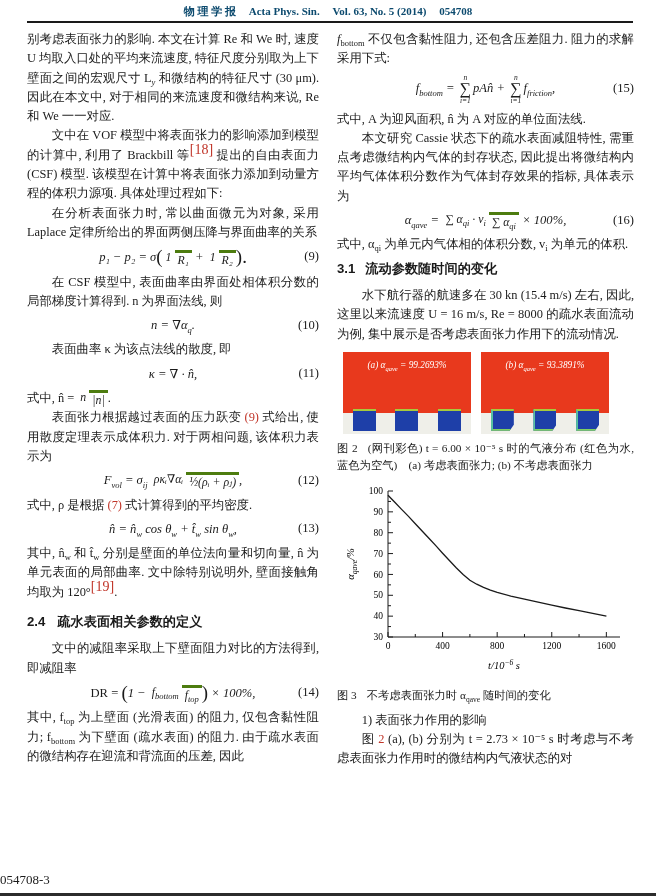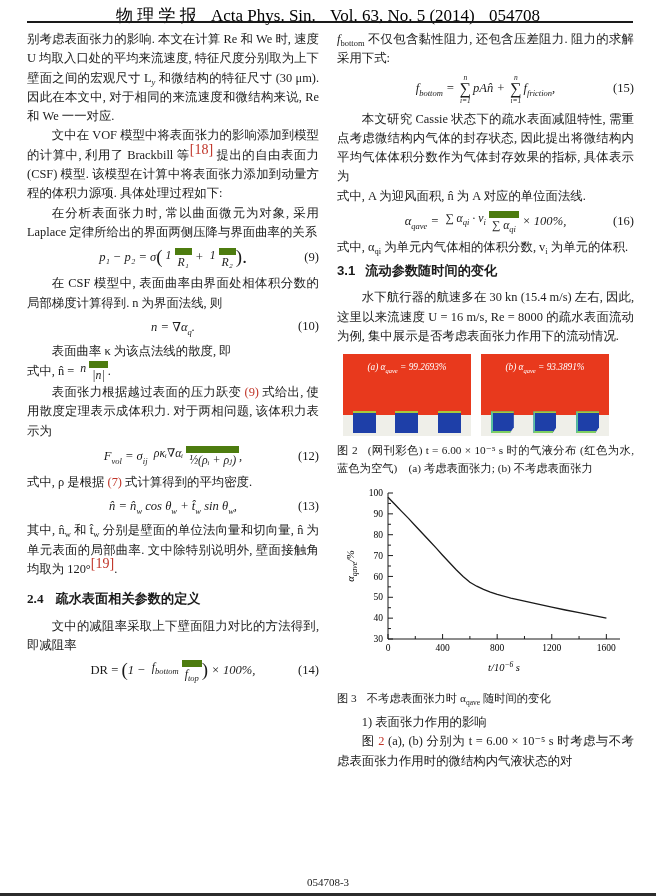--- a/index.html
+++ b/index.html
@@ -1,44 +1,44 @@
 <!DOCTYPE html>
 <html><head>
 <meta charset="utf-8">
 <style>
   html,body{margin:0;padding:0;background:#777;}
   .page{position:relative;width:656px;height:896px;background:#ffffff;margin:0 auto;overflow:hidden;
         font-family:"Liberation Serif","DejaVu Serif",serif;color:#1a1a1a;}
   
-  .hdr{position:absolute;top:4px;left:0;width:100%;text-align:center;font-size:17px;font-weight:normal;color:#000000;}
+  .hdr{position:absolute;top:4px;left:0;width:100%;text-align:center;font-size:11px;font-weight:bold;color:#0c4a6e;}
   .hdr span{margin:0 5px;}
   .hdr-rule{position:absolute;top:21px;left:27px;right:23px;height:2px;background:#1a1a1a;}
   
   .col{position:absolute;top:30px;font-size:12.4px;line-height:19.3px;text-align:justify;}
   .col-left{left:27px;width:292px;}
   .col-right{left:337px;width:297px;}
   p.body{margin:0;}
   p.ind{text-indent:2em;}
   sub,sup{font-size:8.5px;line-height:0;}
   .it{font-style:italic;}
   .ref{color:#c03428;}
   sup.ref{font-size:14px;}
   
   .eqrow{position:relative;text-align:center;margin:5px 0 5px 0;font-size:12.6px;}
   .eqbody{font-style:italic;}
   .eqnum{position:absolute;right:0;top:50%;transform:translateY(-50%);font-style:normal;}
   .frac{display:inline-flex;vertical-align:middle;text-align:center;line-height:1.25;}
-  .frac .den{border-top:7px solid #4d7c0f;}
+  .frac .den{border-top:3px solid #4d7c0f;}
   .frac .num,.frac .den{padding:0 3px;font-size:11.8px;}
   .big{font-size:150%;font-weight:400;vertical-align:-2px;font-style:normal;}
   .sum{display:inline-flex;flex-direction:column;align-items:center;vertical-align:middle;line-height:1;margin:0 2px;}
   .sum .lim{font-size:7.5px;font-style:italic;}
   .sum .sig{font-size:16px;font-style:normal;line-height:1;}
   
-  .h24{font-weight:bold;font-size:13.2px;margin:10px 0 8px 0;font-family:Liberation Serif, serif;}
+  .h24{font-weight:bold;font-size:13.2px;margin:10px 0 8px 0;font-family:Liberation Sans, sans-serif;}
   .h24 .num{margin-right:12px;}
   .h3{font-size:15.5px;font-weight:600;letter-spacing:2px;margin:14px 0 10px 0;}
   .h3 .num{margin-right:16px;}
   .h31{font-weight:bold;font-size:13.2px;margin:4px 0 8px 0;font-family:"Liberation Sans","DejaVu Sans",sans-serif;}
   .h31 .num{margin-right:10px;}
   
   .fig2{display:flex;justify-content:flex-start;gap:10px;margin:8px 0 6px 6px;}
   .fig2panel{width:128px;}
   .fig2red{position:relative;height:61px;}
   .fig2label{position:absolute;top:4px;left:0;width:100%;text-align:center;color:#ffffff;font-size:9.3px;font-style:italic;white-space:nowrap;}
@@ -47,21 +47,21 @@
   .sq{width:23px;height:22px;margin-top:-4px;border-top:2px solid #a8c93c;box-sizing:border-box;}
   .sq.irr{border-left:2px solid #57c2a0;border-bottom:2px solid #7fcf62;clip-path:polygon(0 0,100% 0,100% 72%,82% 100%,0 100%);}
   .figcap{font-size:11.3px;line-height:17.5px;margin:4px 0 0 0;text-align:justify;}
   .figcap .pfx{margin-right:10px;}
   .figcap sub{font-size:7.5px;}
   .figcap-center{text-align:left;}
   
   .chartwrap{margin:6px 0 0 0;text-align:center;}
   svg text{font-family:"Liberation Serif","DejaVu Serif",serif;}
   
-  .footer{position:absolute;bottom:8px;left:0;width:100%;text-align:center;font-size:11px;}
+  .footer{position:absolute;bottom:8px;left:0;width:100%;text-align:left;font-size:13px;}
   .bottom-edge{position:absolute;bottom:0;left:0;width:100%;height:3px;background:#2b2b2b;}
 </style>
 </head>
 <body>
 
 <div class="page">
 
   <div class="hdr">
     <span>物 理 学 报</span>
     <span>Acta Phys. Sin.</span>
@@ -92,20 +92,24 @@
 
     <p class="body ind"><span>在 CSF 模型中, 表面曲率由界面处相体积分数的局部梯度计算得到. n 为界面法线, 则</span></p>
 
     <div class="eqrow">
       <span class="eqbody"><span>n = ∇α</span><sub>q</sub><span>.</span></span>
       <span class="eqnum">(10)</span>
     </div>
 
     <p class="body ind"><span>表面曲率 κ 为该点法线的散度, 即</span></p>
 
+    <div class="eqrow">
+      <span class="eqbody">κ = ∇ · n̂,</span>
+      <span class="eqnum">(11)</span>
+    </div>
 
     <p class="body"><span>式中, n̂ = </span><span class="frac it">
           <span class="num">n</span>
           <span class="den">|n|</span>
         </span><span>.</span></p>
 
     <p class="body ind"><span>表面张力根据越过表面的压力跃变 </span><span class="ref">(9)</span><span> 式给出, 使用散度定理表示成体积力. 对于两相问题, 该体积力表示为</span></p>
 
     <div class="eqrow">
       <span class="eqbody">
@@ -134,43 +138,44 @@
     <div class="eqrow">
       <span class="eqbody">
         <span style="font-style:normal">DR = </span><span class="big">(</span><span>1 − </span><span class="frac">
             <span class="num"><span>f</span><sub>bottom</sub></span>
             <span class="den"><span>f</span><sub>top</sub></span>
           </span><span class="big">)</span><span> × 100%,</span>
       </span>
       <span class="eqnum">(14)</span>
     </div>
 
+    <p class="body"><span>其中, f</span><sub>top</sub><span> 为上壁面 (光滑表面) 的阻力, 仅包含黏性阻力; f</span><sub>bottom</sub><span> 为下壁面 (疏水表面) 的阻力. 由于疏水表面的微结构存在迎流和背流面的压差, 因此</span></p>
   </div>
 
   <div class="col col-right">
     <p class="body"><span class="it">f</span><sub>bottom</sub><span> 不仅包含黏性阻力, 还包含压差阻力. 阻力的求解采用下式:</span></p>
 
     <div class="eqrow">
       <span class="eqbody">
         <span>f</span><sub>bottom</sub><span> = </span><span class="sum">
             <span class="lim">n</span>
             <span class="sig">∑</span>
             <span class="lim">i=1</span>
           </span><span>pAn̂</span><span> + </span><span class="sum">
             <span class="lim">n</span>
             <span class="sig">∑</span>
             <span class="lim">i=1</span>
           </span><span>f</span><sub>friction</sub><span>,</span>
       </span>
       <span class="eqnum">(15)</span>
     </div>
 
+    <p class="body"><span>式中, A 为迎风面积, n̂ 为 A 对应的单位面法线.</span></p>
+
     <p class="body ind"><span>本文研究 Cassie 状态下的疏水表面减阻特性, 需重点考虑微结构内气体的封存状态, 因此提出将微结构内平均气体体积分数作为气体封存效果的指标, 具体表示为</span></p>
-
-    <p class="body"><span>式中, A 为迎风面积, n̂ 为 A 对应的单位面法线.</span></p>
 
     <div class="eqrow">
       <span class="eqbody">
         <span>α</span><sub>qave</sub><span> = </span><span class="frac">
             <span class="num"><span>∑ α</span><sub>qi</sub><span> · v</span><sub>i</sub></span>
             <span class="den"><span>∑ α</span><sub>qi</sub></span>
           </span><span> × 100%,</span>
       </span>
       <span class="eqnum">(16)</span>
     </div>
@@ -248,18 +253,18 @@
           <line x1="182.47058823529412" y1="156" x2="182.47058823529412" y2="153" stroke="#1a1a1a" stroke-width="1"></line>
           <line x1="237.05882352941177" y1="156" x2="237.05882352941177" y2="153" stroke="#1a1a1a" stroke-width="1"></line>
           <polyline points="46.0,14.2 52.8,21.3 59.6,28.4 66.5,35.4 73.3,42.7 80.1,50.0 86.9,57.3 93.8,64.6 100.6,72.2 107.4,79.5 114.2,86.8 121.1,93.4 127.9,99.3 134.7,103.2 141.5,106.4 148.4,109.1 155.2,111.4 168.8,115.1 182.5,118.2 196.1,121.2 209.8,124.1 223.4,127.0 237.1,129.7 250.7,132.4 264.4,135.1" fill="none" stroke="#1a1a1a" stroke-width="1.3"></polyline>
           <text x="162" y="188" text-anchor="middle" font-size="10.5" font-style="italic">t/10<tspan dy="-4" font-size="7.5">−6</tspan><tspan dy="4"> s</tspan></text>
           <text transform="translate(12,83) rotate(-90)" text-anchor="middle" font-size="10.5" font-style="italic">α<tspan dy="2.5" font-size="7.5">qave</tspan><tspan dy="-2.5" font-size="10.5">/%</tspan></text>
         </svg>
     </div>
     <p class="figcap figcap-center"><span class="pfx">图 3</span><span>不考虑表面张力时 α</span><sub>qave</sub><span> 随时间的变化</span></p>
 
     <p class="body ind" style="margin-top:6px"><span>1) 表面张力作用的影响</span></p>
-    <p class="body ind"><span>图 </span><span class="ref">2</span><span> (a), (b) 分别为 t = 6.00 × 10⁻⁵ s 时考虑与不考虑表面张力作用时的微结构内气液状态的对</span></p>
+    <p class="body ind"><span>图 </span><span class="ref">2</span><span> (a), (b) 分别为 t = 2.73 × 10⁻⁵ s 时考虑与不考虑表面张力作用时的微结构内气液状态的对</span></p>
   </div>
 
   <div class="footer">054708-3</div>
   <div class="bottom-edge"></div>
 </div>
 
 </body></html>

